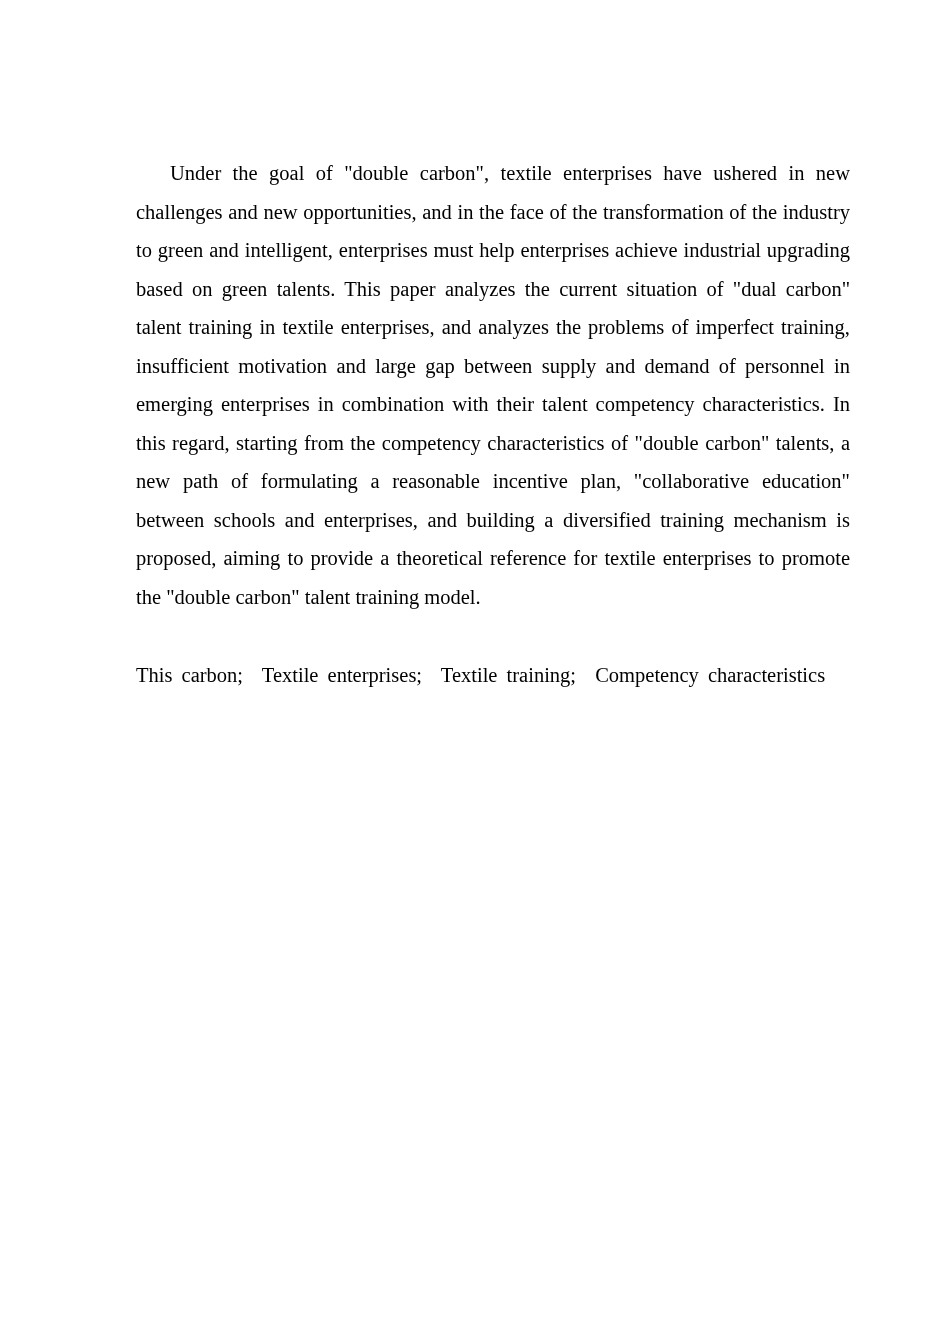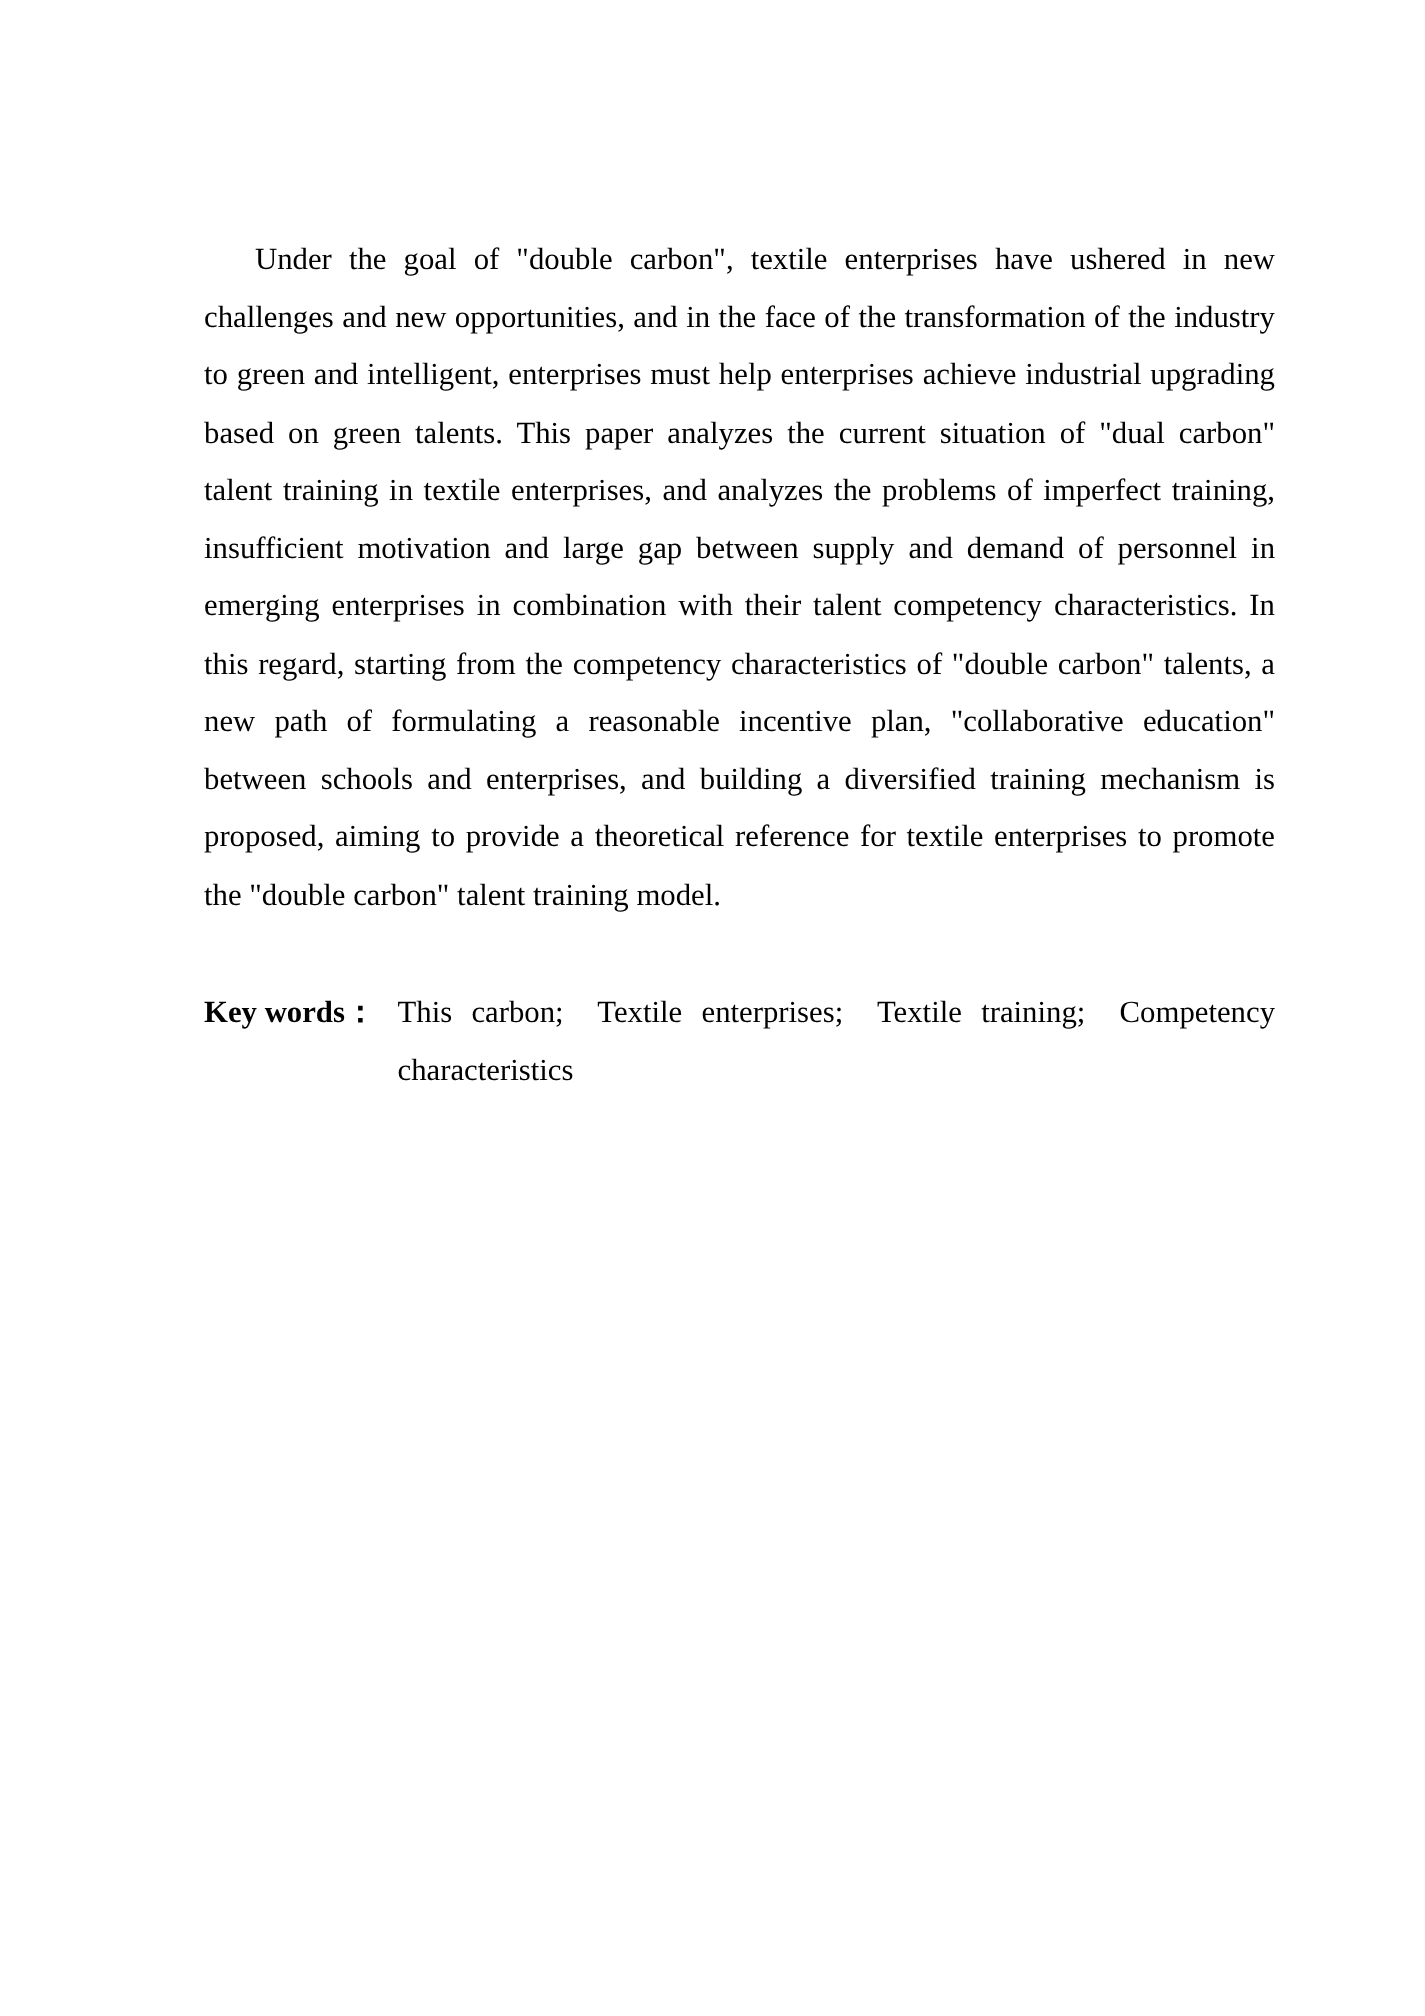--- a/index.html
+++ b/index.html
@@ -16,21 +16,20 @@
   .kw-label { font-weight: bold; white-space: nowrap; width: 129px; flex: 0 0 129px; }
   .kw-list { flex: 1; text-align: justify; word-spacing: 4px; }
   .kw-list span.sep { margin-right: 10px; }
 </style>
 </head>
 <body>
 
 <div class="page">
   <p class="abstract">Under the goal of "double carbon", textile enterprises have ushered in new challenges and new opportunities, and in the face of the transformation of the industry to green and intelligent, enterprises must help enterprises achieve industrial upgrading based on green talents. This paper analyzes the current situation of "dual carbon" talent training in textile enterprises, and analyzes the problems of imperfect training, insufficient motivation and large gap between supply and demand of personnel in emerging enterprises in combination with their talent competency characteristics. In this regard, starting from the competency characteristics of "double carbon" talents, a new path of formulating a reasonable incentive plan, "collaborative education" between schools and enterprises, and building a diversified training mechanism is proposed, aiming to provide a theoretical reference for textile enterprises to promote the "double carbon" talent training model.</p>
   <div class="keywords">
-    <span class="kw-label">Key words：</span>
     <span class="kw-list">
       <span class="sep">This carbon;</span>
       <span class="sep">Textile enterprises;</span>
       <span class="sep">Textile training;</span>
       <span>Competency characteristics</span>
     </span>
   </div>
 </div>
 
 </body></html>

